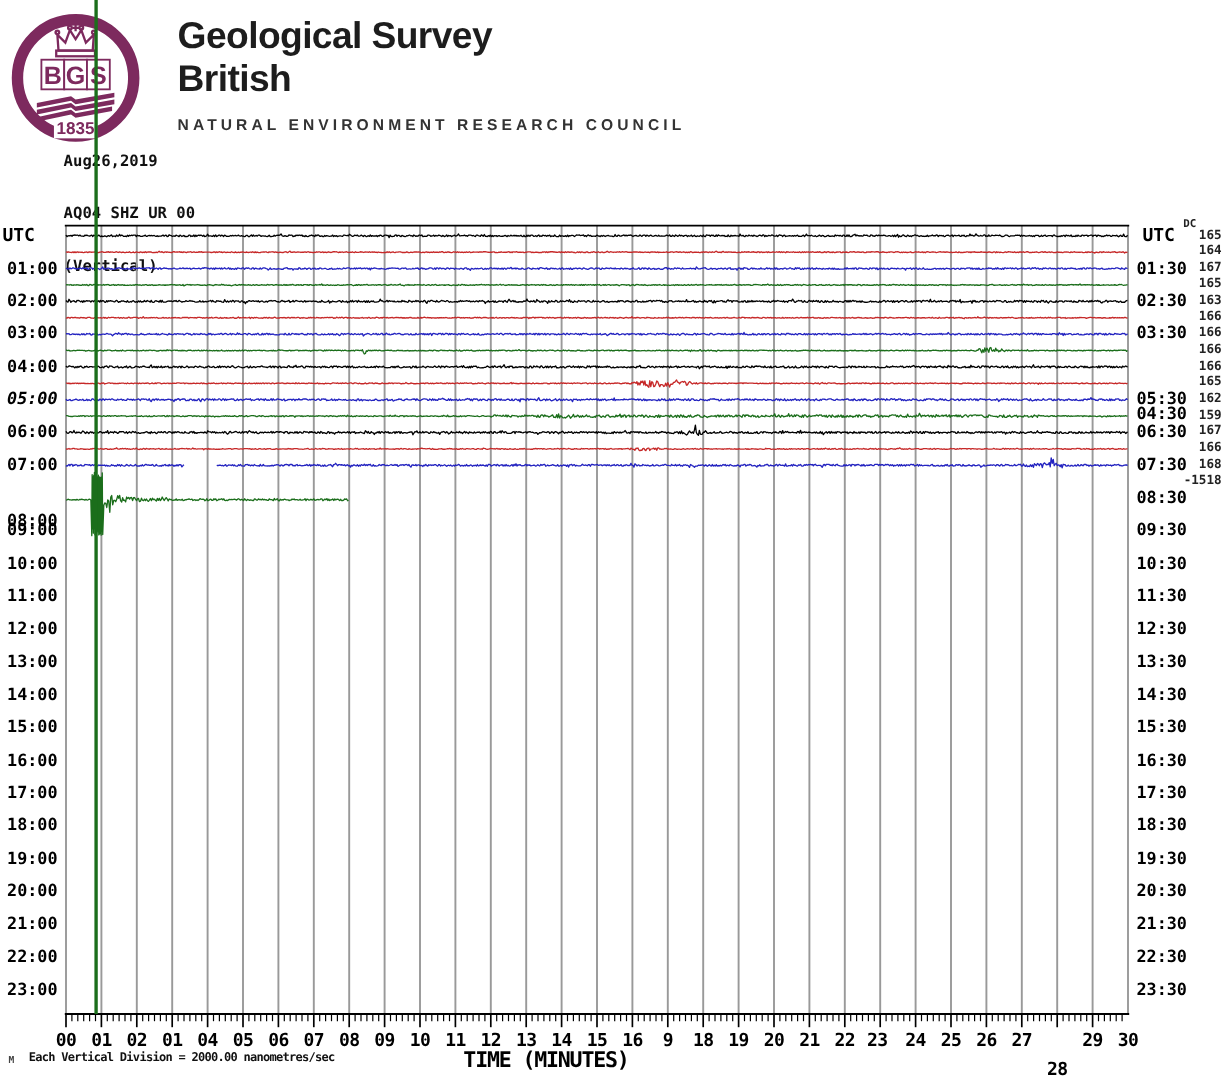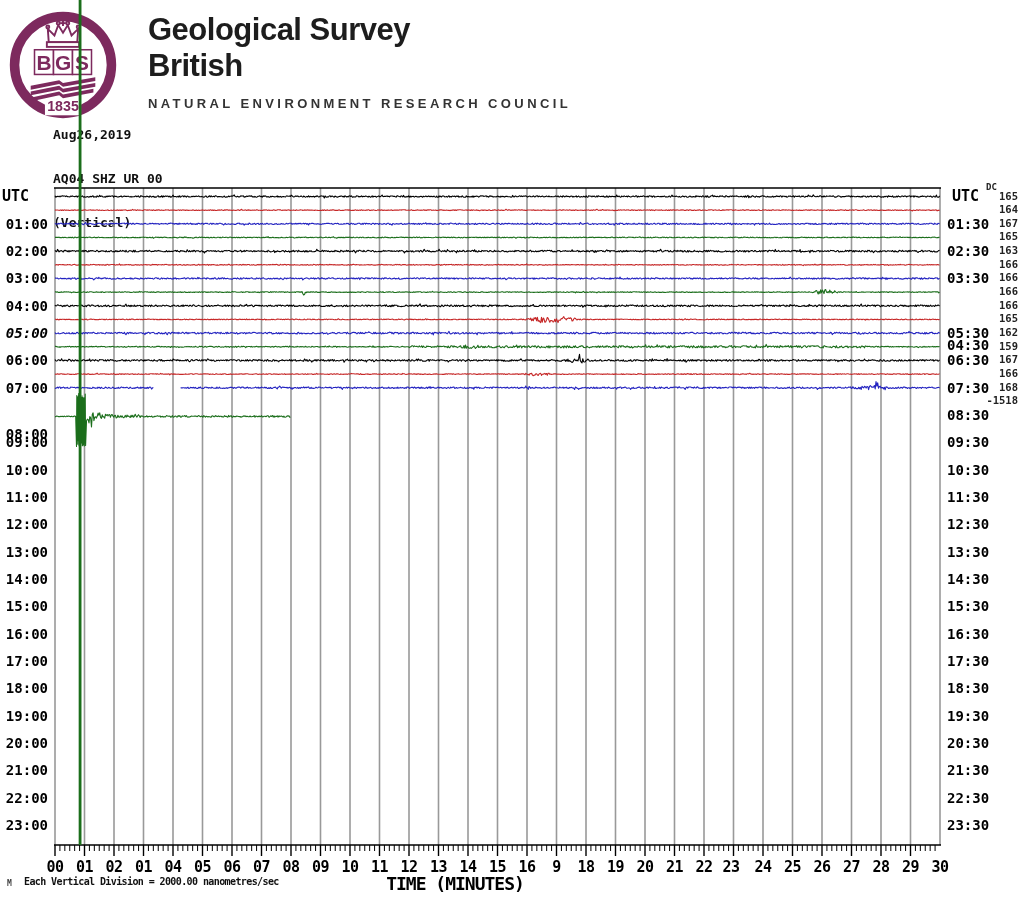--- a/index.html
+++ b/index.html
@@ -167,21 +167,21 @@
       <div class="mlabel" style="left: 586px;">18</div>
       <div class="mlabel" style="left: 615.5px;">19</div>
       <div class="mlabel" style="left: 645px;">20</div>
       <div class="mlabel" style="left: 674.5px;">21</div>
       <div class="mlabel" style="left: 704px;">22</div>
       <div class="mlabel" style="left: 731px;">23</div>
       <div class="mlabel" style="left: 763px;">24</div>
       <div class="mlabel" style="left: 792.5px;">25</div>
       <div class="mlabel" style="left: 822px;">26</div>
       <div class="mlabel" style="left: 851.5px;">27</div>
-      <div class="mlabel" style="left: 881px;">28</div>
+      <div class="mlabel" style="left: 881px; margin-top: 24px;">28</div>
       <div class="mlabel" style="left: 910.5px;">29</div>
       <div class="mlabel" style="left: 940px;">30</div>
     </div>
 
   <div class="cornermark">M</div>
   <div class="scalenote">Each Vertical Division = 2000.00 nanometres/sec</div>
   <div class="xtitle">TIME (MINUTES)</div>
 
   <svg class="overlay" id="plot" width="1024" height="900" viewBox="0 0 1024 900">
       <line x1="55" y1="188" x2="55" y2="845" stroke="#999999" stroke-width="1.6"></line>

